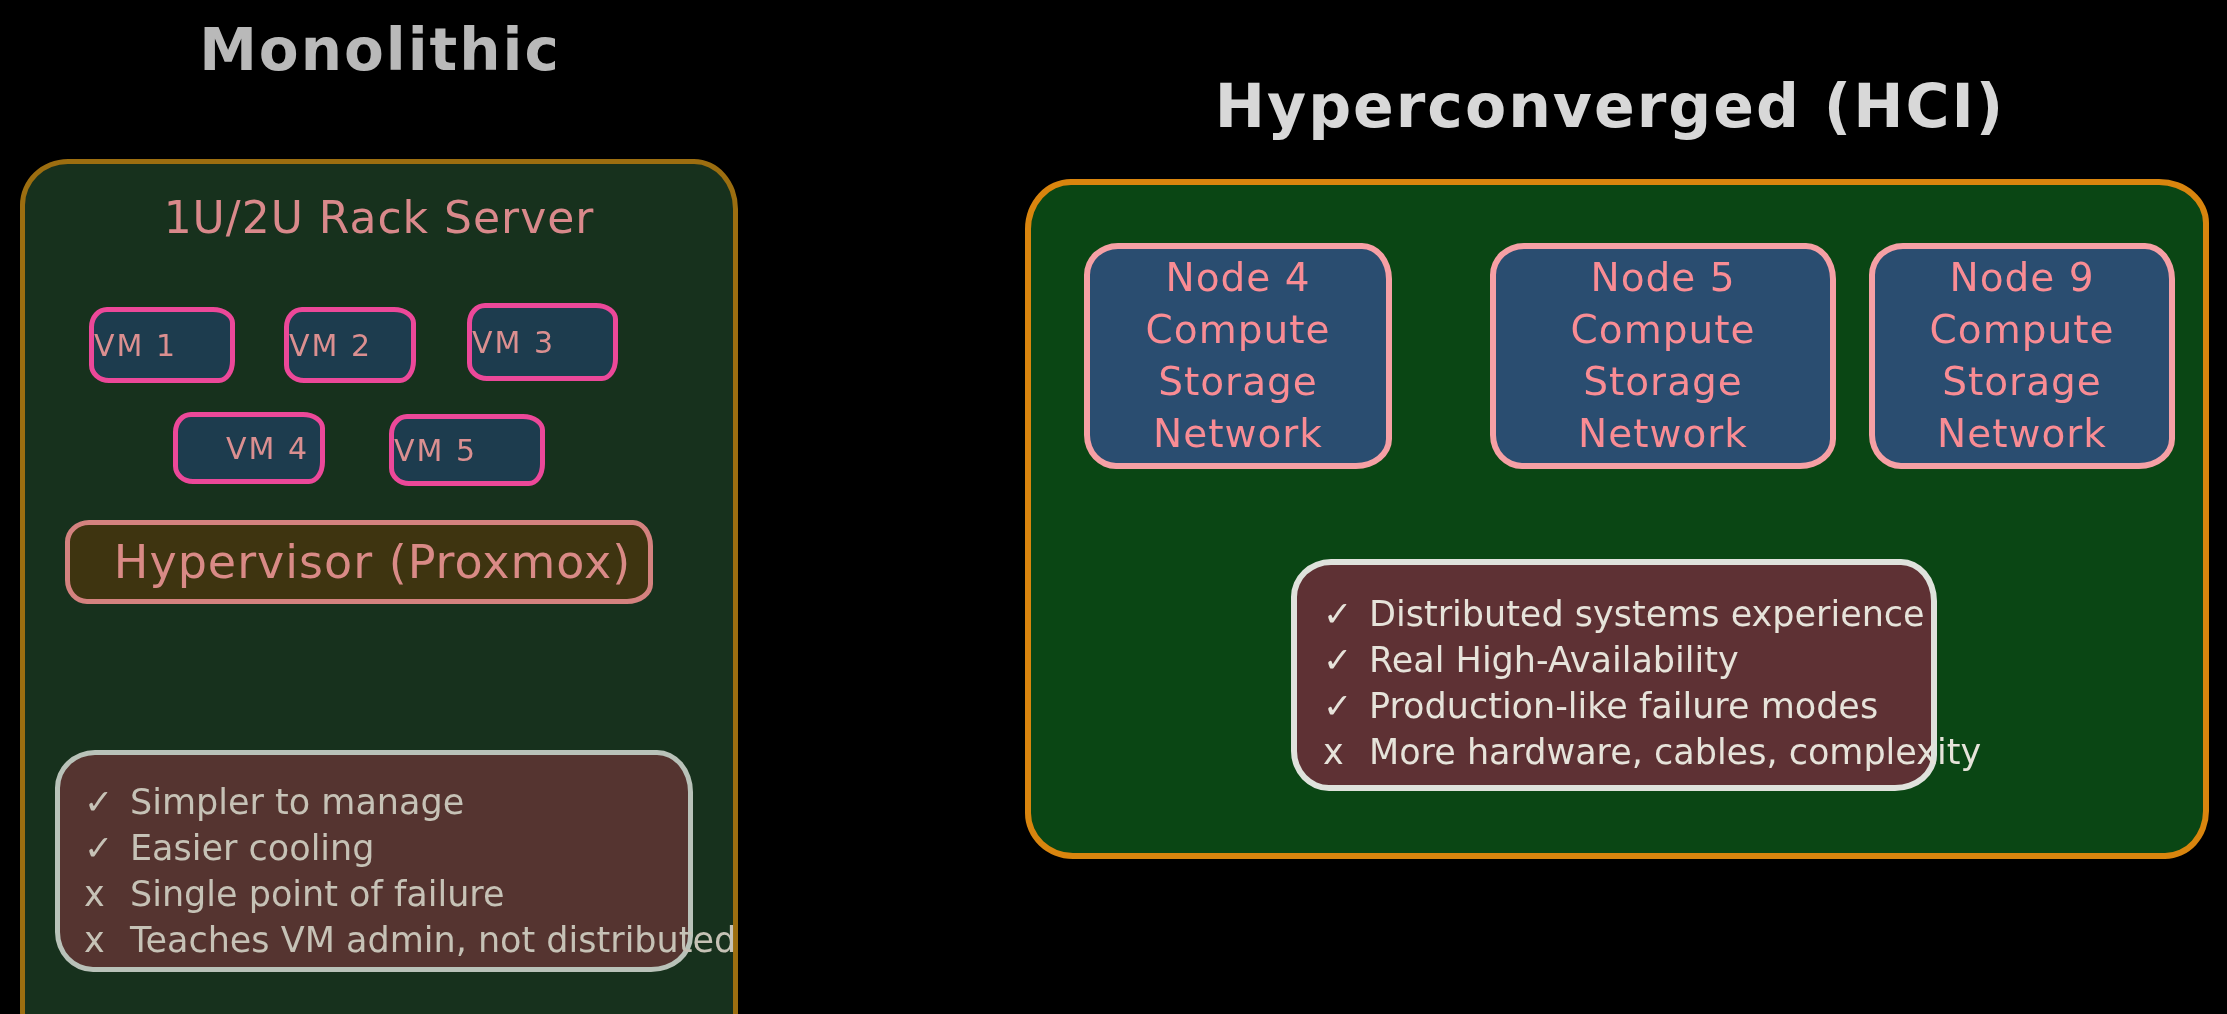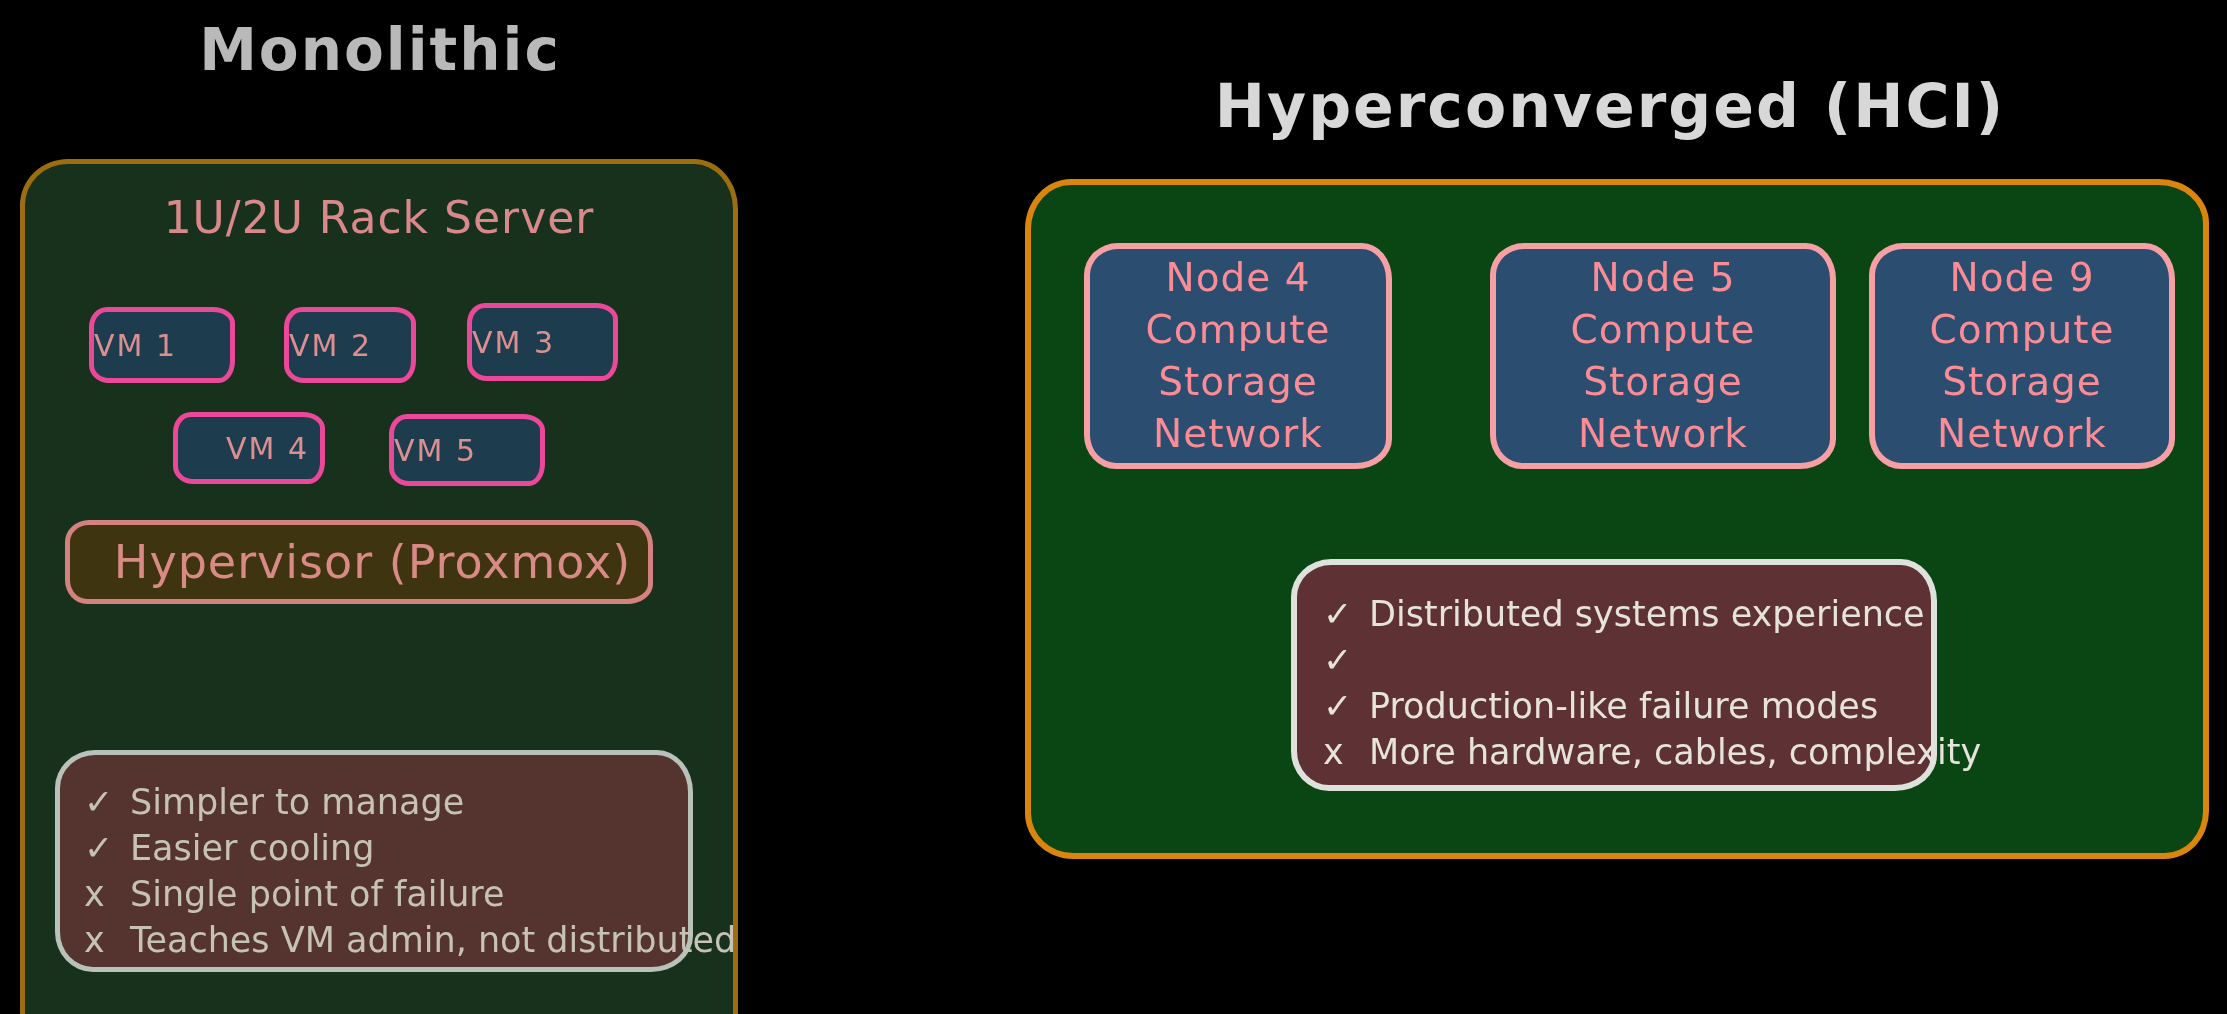--- a/index.html
+++ b/index.html
@@ -180,20 +180,21 @@
       <div>Network</div>
     </div>
 
     <div class="notes hci">
       <div class="note-row">
         <span class="mark">✓</span>
         <span>Distributed systems experience</span>
       </div>
       <div class="note-row">
         <span class="mark">✓</span>
+        <span>Real High-Availability</span>
       </div>
       <div class="note-row">
         <span class="mark">✓</span>
         <span>Production-like failure modes</span>
       </div>
       <div class="note-row">
         <span class="mark">x</span>
         <span>More hardware, cables, complexity</span>
       </div>
     </div>

